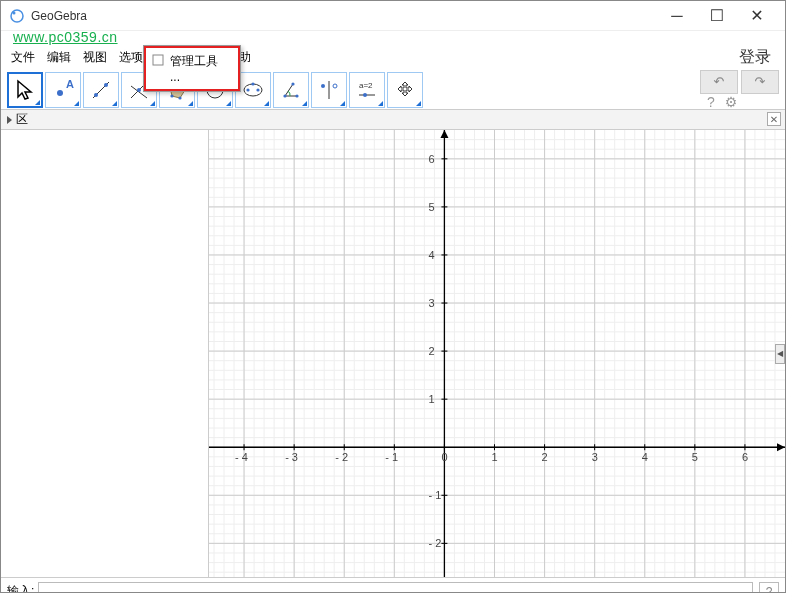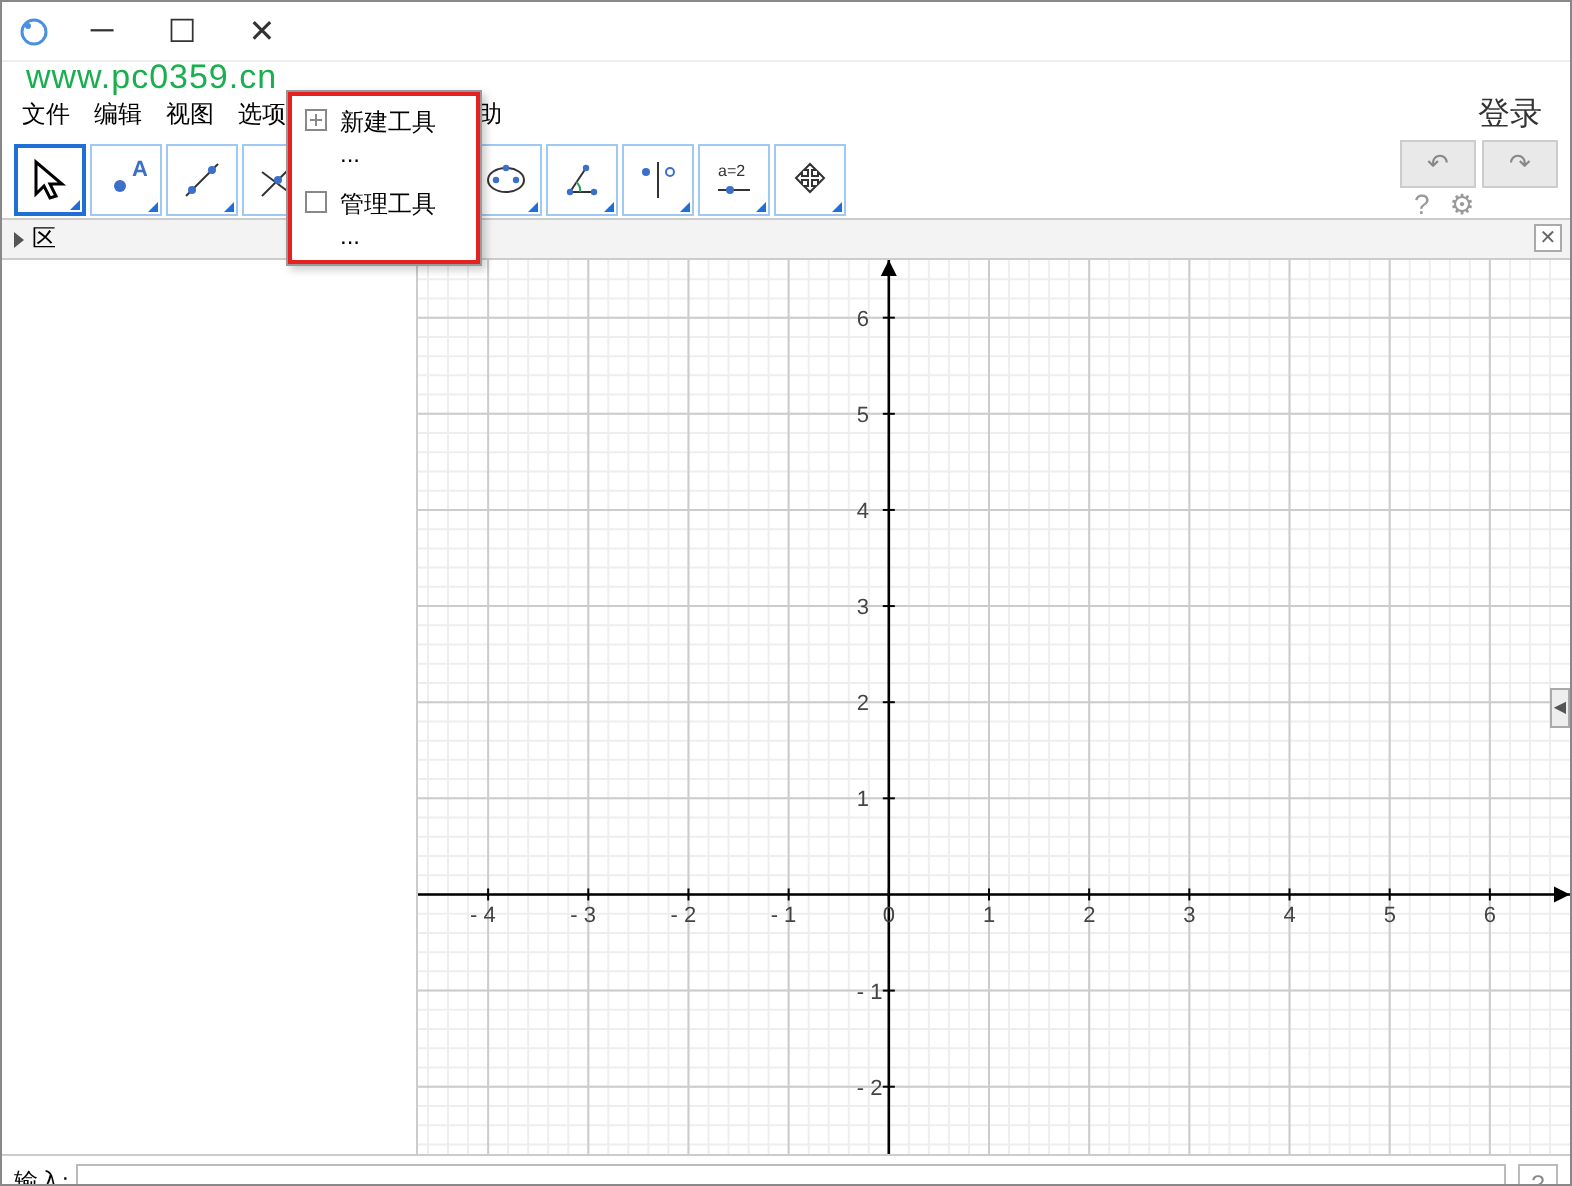--- a/index.html
+++ b/index.html
@@ -10,21 +10,21 @@
 .titlebar .title { font-size: 12px; color: #333; flex: 1; }
 .titlebar .win-btn { width: 40px; height: 28px; display: flex; align-items: center; justify-content: center; color: #333; cursor: pointer; }
 
 .menubar { height: 25px; display: flex; align-items: center; padding: 0 4px; font-size: 12px; position: relative; margin-top: 14px; }
 .menubar .menu-item { padding: 3px 6px; cursor: pointer; }
 .menubar .login { margin-left: auto; padding: 3px 10px; color: #333; cursor: pointer; font-size: 16px; }
 
 .watermark { position: absolute; top: 28px; left: 12px; z-index: 50; pointer-events: none; }
 .watermark .wm1 { font-size: 18px; font-weight: bold; color: #18b04f; font-style: italic; }
 .watermark .wm1 .blue { color: #2a7de1; font-style: normal; }
-.watermark .wm2 { font-size: 17px; color: #18b04f; letter-spacing: 0.5px; }
+.watermark .wm2 { font-size: 14px; color: #18b04f; letter-spacing: 0.5px; text-decoration: underline; }
 
 .toolbar { height: 40px; display: flex; align-items: center; padding: 4px 6px; gap: 2px; border-bottom: 1px solid #ccc; }
 .tool-btn { width: 36px; height: 36px; border: 1px solid #9fc9f3; background: #fff; display: flex; align-items: center; justify-content: center; cursor: pointer; position: relative; }
 .tool-btn.selected { border: 2px solid #1e6fd6; }
 .tool-btn .tri { position: absolute; right: 1px; bottom: 1px; width: 0; height: 0; border-left: 5px solid transparent; border-bottom: 5px solid #1e6fd6; }
 .toolbar .spacer { flex: 1; }
 .toolbar .right-btn { width: 38px; height: 24px; background: #e9e9e9; border: 1px solid #ccc; display: flex; align-items: center; justify-content: center; margin-left: 3px; font-size: 13px; color: #888; cursor: pointer; }
 .toolbar .right-icons { display: flex; gap: 10px; margin-left: 10px; margin-right: 6px; }
 .toolbar .right-icons span { color: #999; font-size: 14px; cursor: pointer; }
 
@@ -57,44 +57,38 @@
 .tick-label { font-size: 11px; fill: #444; }
 </style>
 </head>
 <body>
 
 <div class="titlebar">
   <svg class="app-icon" viewBox="0 0 16 16">
       <circle cx="8" cy="8" r="6" fill="none" stroke="#4a90e2" stroke-width="1.5"></circle>
       <circle cx="5" cy="5" r="1.5" fill="#4a90e2"></circle>
     </svg>
+  <div class="title">GeoGebra</div>
   <div class="win-btn">─</div>
   <div class="win-btn">☐</div>
   <div class="win-btn close">✕</div>
 </div>
 
 <div class="menubar">
   <div class="menu-item">文件</div>
   <div class="menu-item">编辑</div>
   <div class="menu-item">视图</div>
   <div class="menu-item">选项</div>
   <div class="menu-item">工具</div>
   <div class="menu-item">窗口</div>
   <div class="menu-item">帮助</div>
   <div class="login">登录</div>
 
   <div class="dropdown">
     <div class="dd-highlight">
-      <div class="dd-item">
-        <svg class="dd-icon" viewBox="0 0 14 14">
-            <rect x="2" y="2" width="10" height="10" fill="none" stroke="#888"></rect>
-            <path d="M4 7h6M7 4v6" stroke="#888"></path>
-          </svg>
-        <span>新建工具 ...</span>
-      </div>
       <div class="dd-item">
         <svg class="dd-icon" viewBox="0 0 14 14">
             <rect x="2" y="2" width="10" height="10" fill="none" stroke="#888"></rect>
           </svg>
         <span>管理工具 ...</span>
       </div>
     </div>
   </div>
 </div>
 

